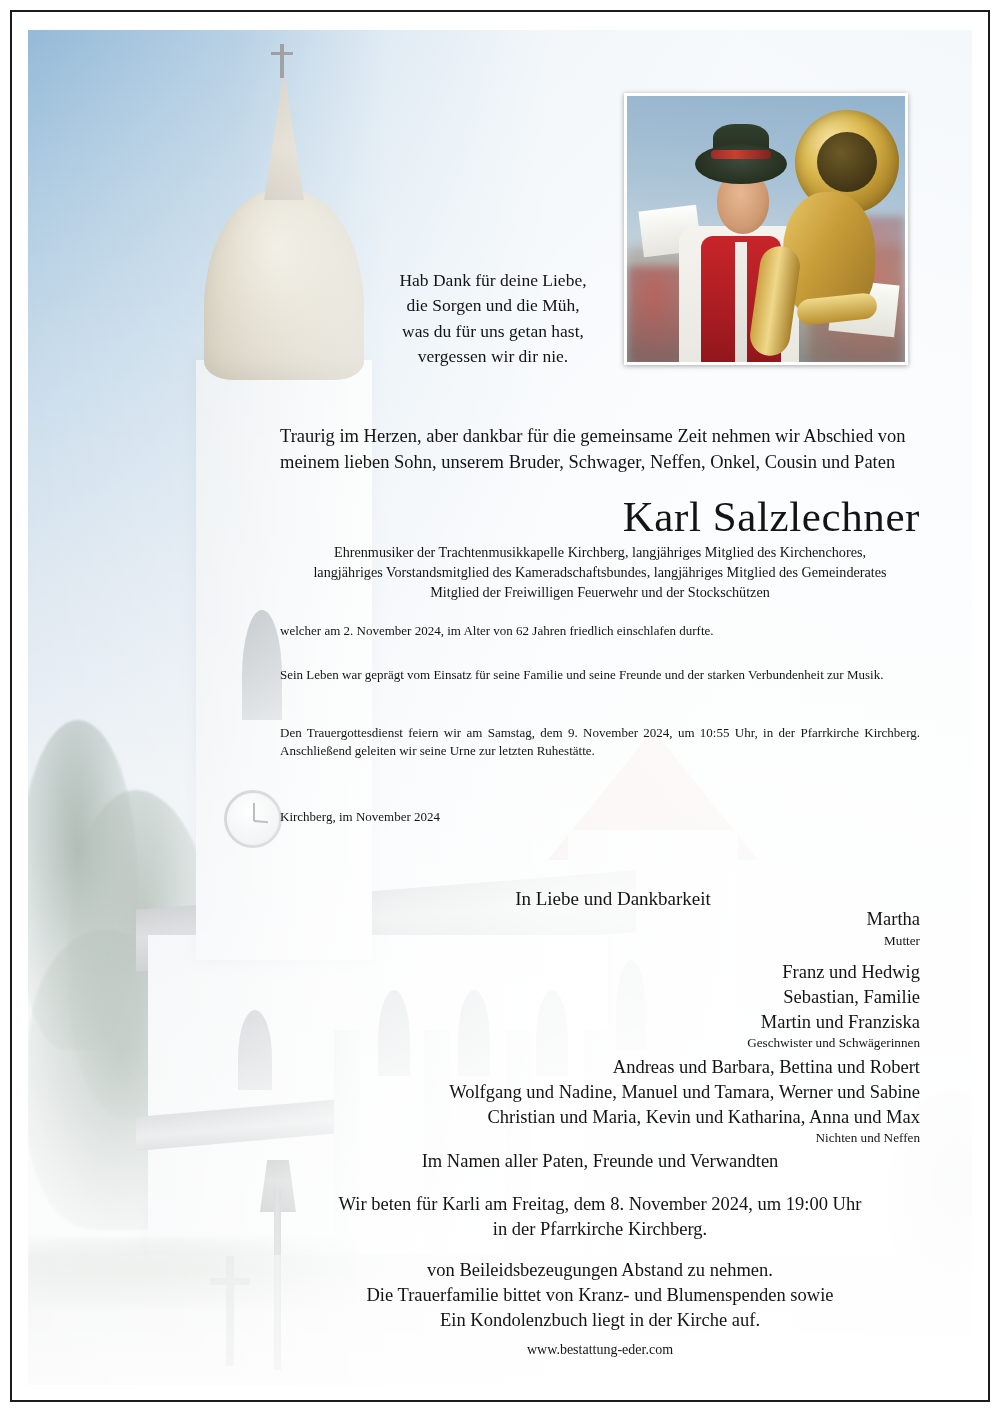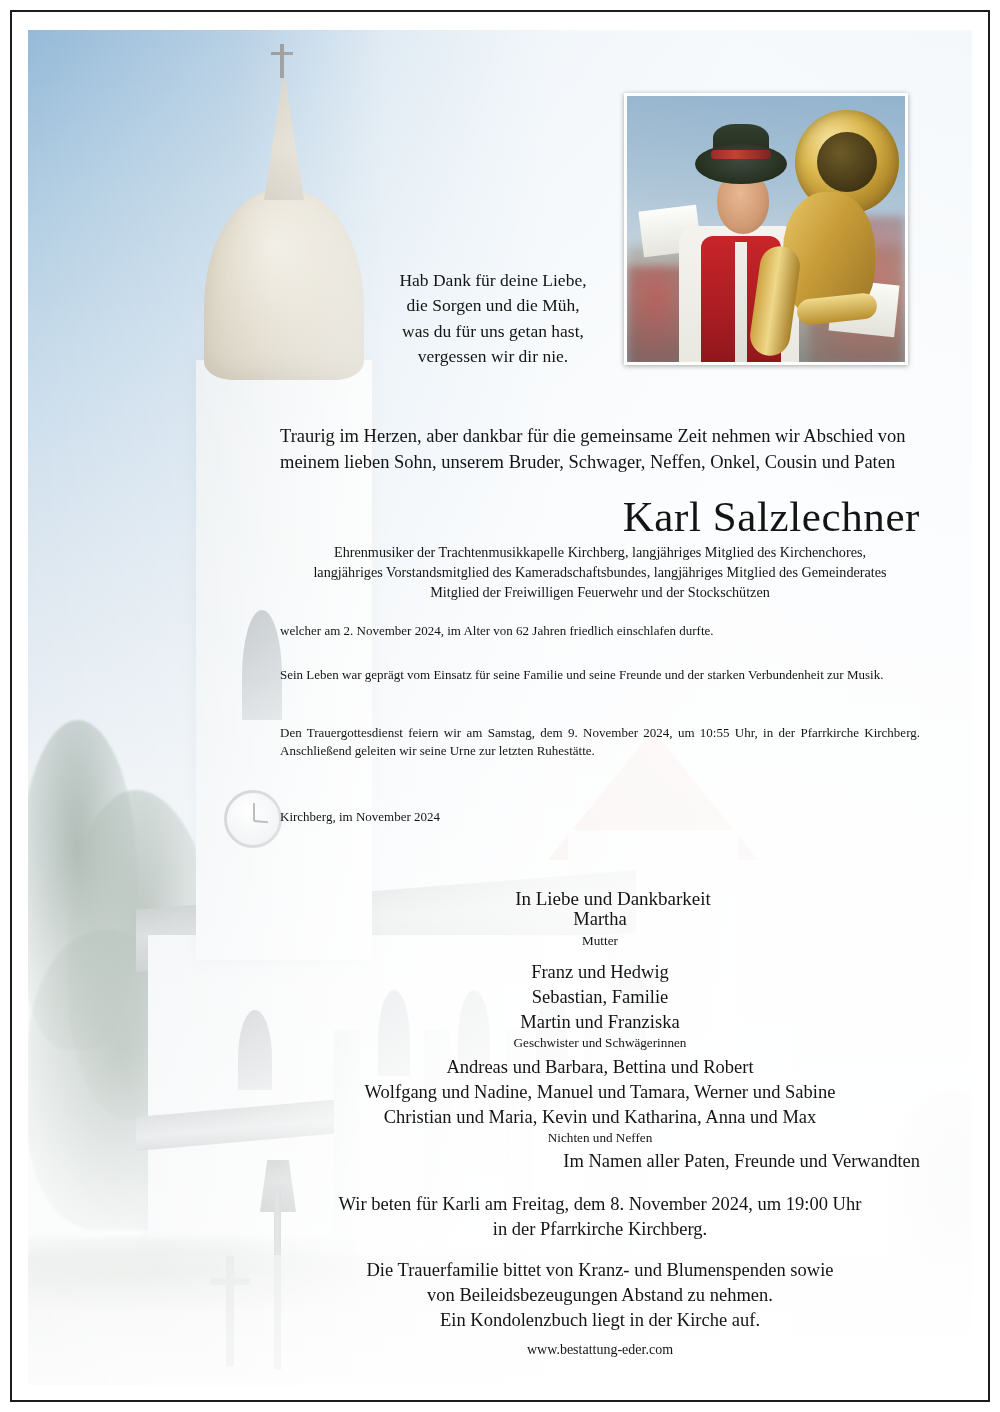--- a/index.html
+++ b/index.html
@@ -287,27 +287,27 @@
   .p {
     font-size: 13px; line-height: 1.42; text-align: justify; text-justify: inter-word;
   }
   .p-died   { top: 592px; }
   .p-life   { top: 636px; }
   .p-service{ top: 694px; }
   .p-place  { top: 778px; text-align: left; }
 
   .center { text-align: center; }
   .c-love   { position: absolute; left: 265px; top: 826px; width: 640px; font-size: 19px; margin-top: 32px; }
-  .grp      { position: absolute; left: 252px; width: 640px; text-align: center; }
+  .grp      { position: absolute; left: 252px; width: 640px; text-align: right; }
   .grp .nm  { font-size: 18.5px; line-height: 1.34; }
   .grp .rel { font-size: 13.2px; margin-top: 1px; }
   .g-mother { top: 877px; }
   .g-sibs   { top: 930px; }
   .g-nieces { top: 1025px; }
-  .g-godp   { position: absolute; left: 252px; top: 1121px; width: 640px; text-align: right; font-size: 18.5px; }
+  .g-godp   { position: absolute; left: 252px; top: 1121px; width: 640px; text-align: center; font-size: 18.5px; }
   .g-pray   { position: absolute; left: 252px; top: 1162px; width: 640px; text-align: center; font-size: 18.5px; line-height: 1.36; }
   .g-ask    { position: absolute; left: 252px; top: 1228px; width: 640px; text-align: center; font-size: 18.5px; line-height: 1.36; }
   .footer   { position: absolute; left: 252px; top: 1310px; width: 640px; text-align: center; font-size: 14px; line-height: 1.42; }
 </style>
 </head>
 <body>
 
 <div id="card">
 
   <div id="frame"></div>
@@ -418,22 +418,22 @@
       </div>
 
       <div class="g-godp">Im Namen aller Paten, Freunde und Verwandten</div>
 
       <div class="g-pray">
         <div>Wir beten für Karli am Freitag, dem 8. November 2024, um 19:00 Uhr</div>
         <div>in der Pfarrkirche Kirchberg.</div>
       </div>
 
       <div class="g-ask">
+        <div>von Beileidsbezeugungen Abstand zu nehmen.</div>
         <div>Die Trauerfamilie bittet von Kranz- und Blumenspenden sowie</div>
-        <div>von Beileidsbezeugungen Abstand zu nehmen.</div>
         <div>Ein Kondolenzbuch liegt in der Kirche auf.</div>
       </div>
 
       <div class="footer">
         <div>www.bestattung-eder.com</div>
       </div>
 
     </div>
   </div>
 </div>

